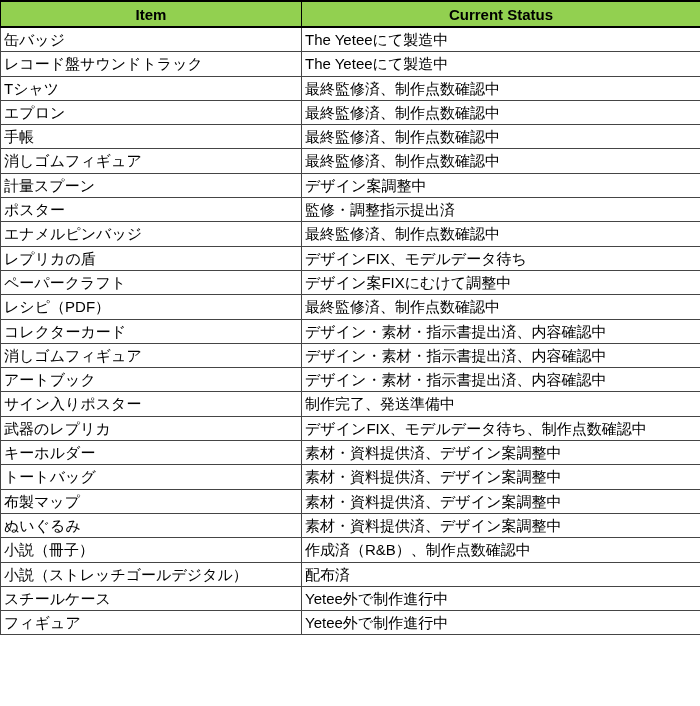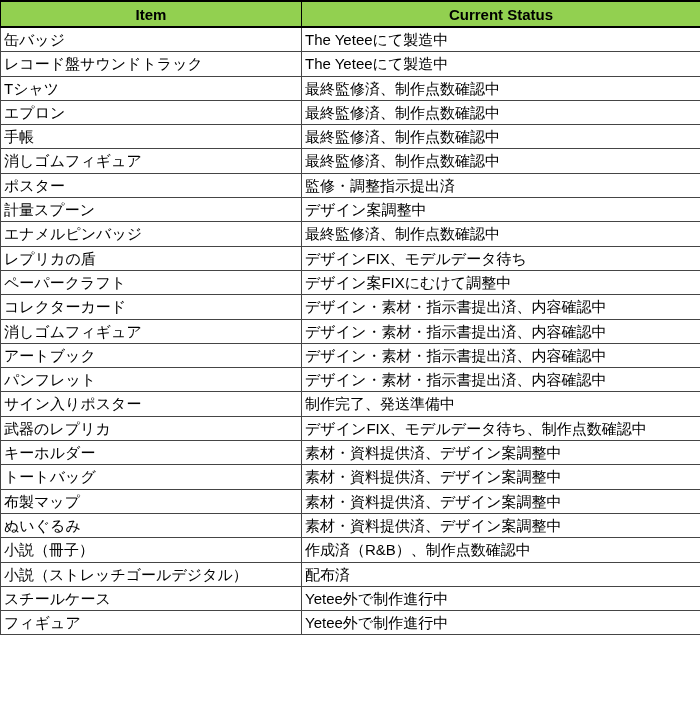--- a/index.html
+++ b/index.html
@@ -83,53 +83,53 @@
       </tr>
       <tr>
         <td>手帳</td>
         <td>最終監修済、制作点数確認中</td>
       </tr>
       <tr>
         <td>消しゴムフィギュア</td>
         <td>最終監修済、制作点数確認中</td>
       </tr>
       <tr>
+        <td>計量スプーン</td>
+        <td>デザイン案調整中</td>
+      </tr>
+      <tr>
         <td>ポスター</td>
         <td>監修・調整指示提出済</td>
-      </tr>
-      <tr>
-        <td>計量スプーン</td>
-        <td>デザイン案調整中</td>
       </tr>
       <tr>
         <td>エナメルピンバッジ</td>
         <td>最終監修済、制作点数確認中</td>
       </tr>
       <tr>
         <td>レプリカの盾</td>
         <td>デザインFIX、モデルデータ待ち</td>
       </tr>
       <tr>
         <td>ペーパークラフト</td>
         <td>デザイン案FIXにむけて調整中</td>
       </tr>
       <tr>
+        <td>レシピ（PDF）</td>
+        <td>最終監修済、制作点数確認中</td>
+      </tr>
+      <tr>
         <td>コレクターカード</td>
         <td>デザイン・素材・指示書提出済、内容確認中</td>
       </tr>
       <tr>
         <td>消しゴムフィギュア</td>
         <td>デザイン・素材・指示書提出済、内容確認中</td>
       </tr>
       <tr>
         <td>アートブック</td>
-        <td>デザイン・素材・指示書提出済、内容確認中</td>
-      </tr>
-      <tr>
-        <td>パンフレット</td>
         <td>デザイン・素材・指示書提出済、内容確認中</td>
       </tr>
       <tr>
         <td>サイン入りポスター</td>
         <td>制作完了、発送準備中</td>
       </tr>
       <tr>
         <td>武器のレプリカ</td>
         <td>デザインFIX、モデルデータ待ち、制作点数確認中</td>
       </tr>

